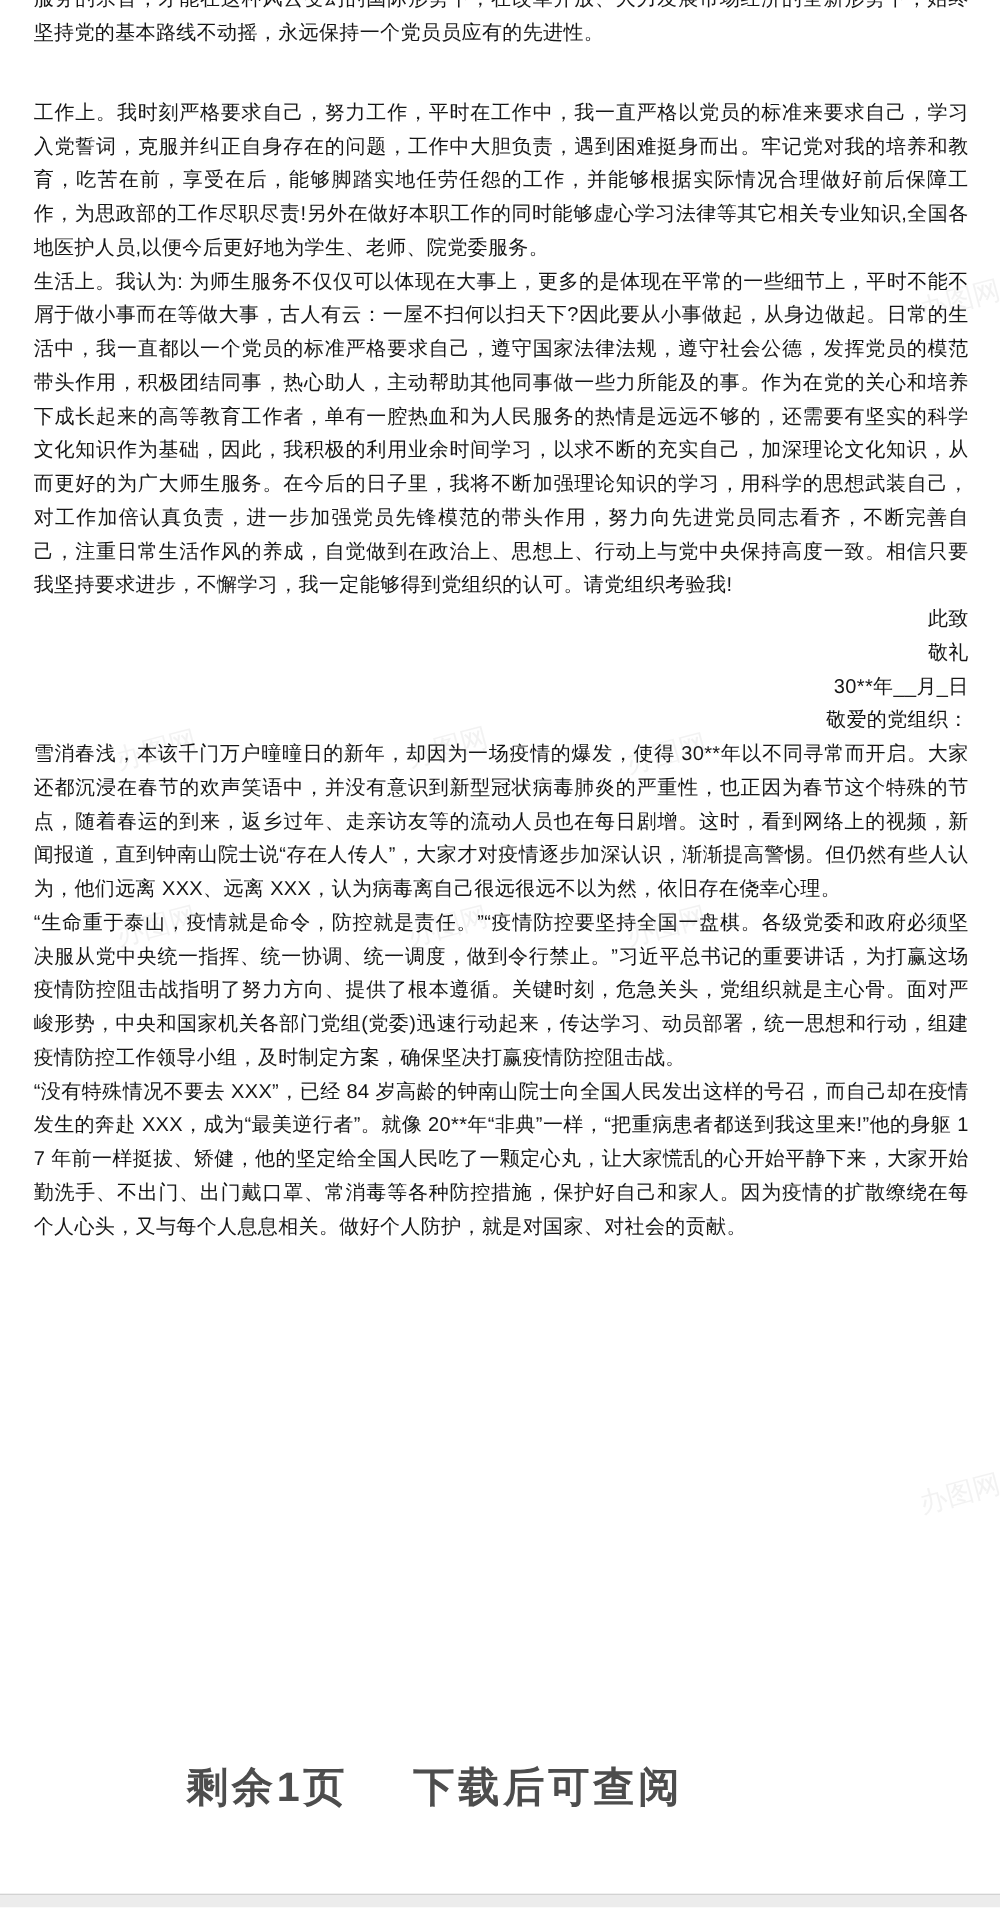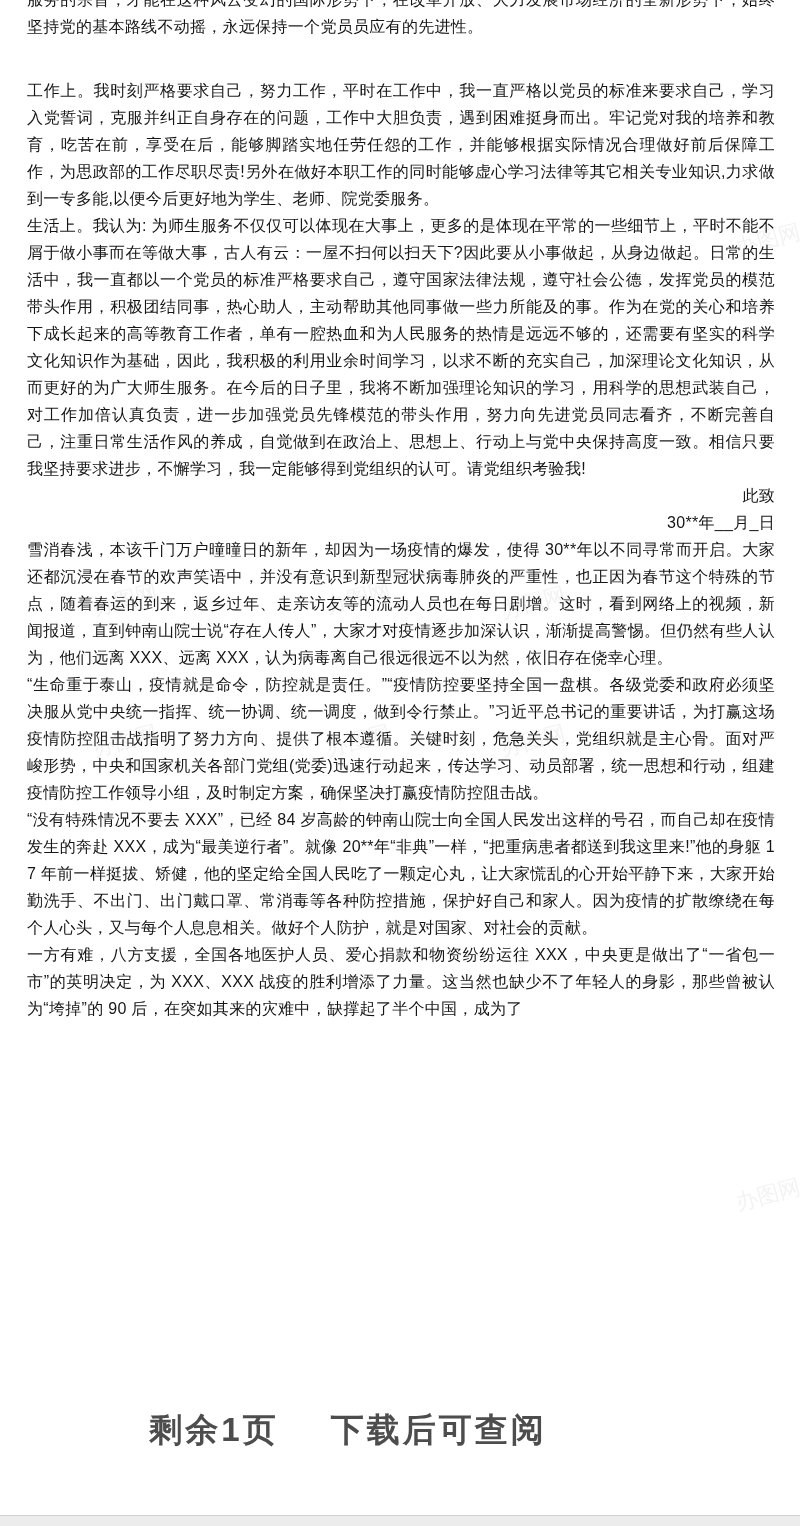--- a/index.html
+++ b/index.html
@@ -65,27 +65,28 @@
 <span class="watermark" style="left:325px; top:583px;">办图网</span>
 <span class="watermark" style="left:500px; top:588px;">办图网</span>
 <span class="watermark" style="left:92px;  top:726px;">办图网</span>
 <span class="watermark" style="left:325px; top:726px;">办图网</span>
 <span class="watermark" style="left:500px; top:726px;">办图网</span>
 <span class="watermark" style="left:735px; top:225px;">办图网</span>
 <span class="watermark" style="left:735px; top:1180px;">办图网</span>
 
 <div class="doc">
   <p class="para gap-after">服务的宗旨，才能在这种风云变幻的国际形势下，在改革开放、大力发展市场经济的全新形势下，始终坚持党的基本路线不动摇，永远保持一个党员员应有的先进性。</p>
-  <p class="para">工作上。我时刻严格要求自己，努力工作，平时在工作中，我一直严格以党员的标准来要求自己，学习入党誓词，克服并纠正自身存在的问题，工作中大胆负责，遇到困难挺身而出。牢记党对我的培养和教育，吃苦在前，享受在后，能够脚踏实地任劳任怨的工作，并能够根据实际情况合理做好前后保障工作，为思政部的工作尽职尽责!另外在做好本职工作的同时能够虚心学习法律等其它相关专业知识,力求做到一专多能,以便今后更好地为学生、老师、院党委服务。</p>
+  <p class="para">工作上。我时刻严格要求自己，努力工作，平时在工作中，我一直严格以党员的标准来要求自己，学习入党誓词，克服并纠正自身存在的问题，工作中大胆负责，遇到困难挺身而出。牢记党对我的培养和教育，吃苦在前，享受在后，能够脚踏实地任劳任怨的工作，并能够根据实际情况合理做好前后保障工作，为思政部的工作尽职尽责!另外在做好本职工作的同时能够虚心学习法律等其它相关专业知识,全国各地医护人员,以便今后更好地为学生、老师、院党委服务。</p>
   <p class="para">生活上。我认为: 为师生服务不仅仅可以体现在大事上，更多的是体现在平常的一些细节上，平时不能不屑于做小事而在等做大事，古人有云：一屋不扫何以扫天下?因此要从小事做起，从身边做起。日常的生活中，我一直都以一个党员的标准严格要求自己，遵守国家法律法规，遵守社会公德，发挥党员的模范带头作用，积极团结同事，热心助人，主动帮助其他同事做一些力所能及的事。作为在党的关心和培养下成长起来的高等教育工作者，单有一腔热血和为人民服务的热情是远远不够的，还需要有坚实的科学文化知识作为基础，因此，我积极的利用业余时间学习，以求不断的充实自己，加深理论文化知识，从而更好的为广大师生服务。在今后的日子里，我将不断加强理论知识的学习，用科学的思想武装自己，对工作加倍认真负责，进一步加强党员先锋模范的带头作用，努力向先进党员同志看齐，不断完善自己，注重日常生活作风的养成，自觉做到在政治上、思想上、行动上与党中央保持高度一致。相信只要我坚持要求进步，不懈学习，我一定能够得到党组织的认可。请党组织考验我!</p>
   <p class="para line">此致</p>
+  <p class="para line">敬礼</p>
   <p class="para line">30**年__月_日</p>
+  <p class="para line">敬爱的党组织：</p>
   <p class="para">雪消春浅，本该千门万户曈曈日的新年，却因为一场疫情的爆发，使得 30**年以不同寻常而开启。大家还都沉浸在春节的欢声笑语中，并没有意识到新型冠状病毒肺炎的严重性，也正因为春节这个特殊的节点，随着春运的到来，返乡过年、走亲访友等的流动人员也在每日剧增。这时，看到网络上的视频，新闻报道，直到钟南山院士说“存在人传人”，大家才对疫情逐步加深认识，渐渐提高警惕。但仍然有些人认为，他们远离 XXX、远离 XXX，认为病毒离自己很远很远不以为然，依旧存在侥幸心理。</p>
   <p class="para">“生命重于泰山，疫情就是命令，防控就是责任。”“疫情防控要坚持全国一盘棋。各级党委和政府必须坚决服从党中央统一指挥、统一协调、统一调度，做到令行禁止。”习近平总书记的重要讲话，为打赢这场疫情防控阻击战指明了努力方向、提供了根本遵循。关键时刻，危急关头，党组织就是主心骨。面对严峻形势，中央和国家机关各部门党组(党委)迅速行动起来，传达学习、动员部署，统一思想和行动，组建疫情防控工作领导小组，及时制定方案，确保坚决打赢疫情防控阻击战。</p>
   <p class="para">“没有特殊情况不要去 XXX”，已经 84 岁高龄的钟南山院士向全国人民发出这样的号召，而自己却在疫情发生的奔赴 XXX，成为“最美逆行者”。就像 20**年“非典”一样，“把重病患者都送到我这里来!”他的身躯 17 年前一样挺拔、矫健，他的坚定给全国人民吃了一颗定心丸，让大家慌乱的心开始平静下来，大家开始勤洗手、不出门、出门戴口罩、常消毒等各种防控措施，保护好自己和家人。因为疫情的扩散缭绕在每个人心头，又与每个人息息相关。做好个人防护，就是对国家、对社会的贡献。</p>
-  <p class="para">一方有难，八方支援，全国各地医护人员、爱心捐款和物资纷纷运往 XXX，中央更是做出了“一省包一市”的英明决定，为 XXX、XXX 战疫的胜利增添了力量。这当然也缺少不了年轻人的身影，那些曾被认为“垮掉”的 90 后，在突如其来的灾难中，缺撑起了半个中国，成为了</p>
 </div>
 
 <div class="footer-bar">
   <span class="remaining">剩余1页</span><span>下载后可查阅</span>
 </div>
 
 <div class="page-edge"></div>
 
 </body></html>

